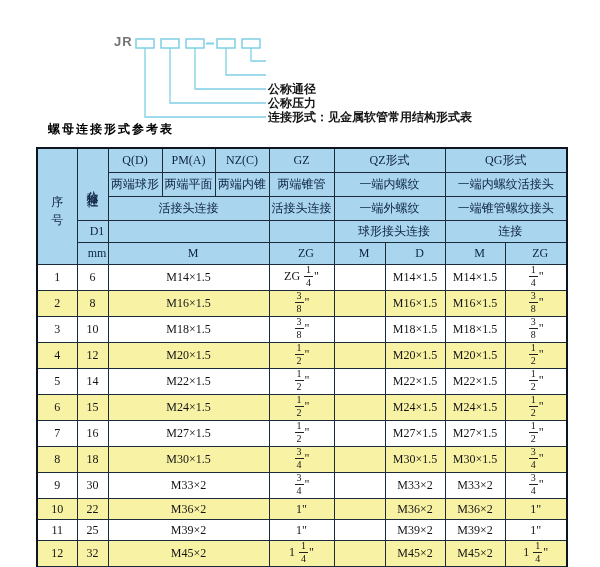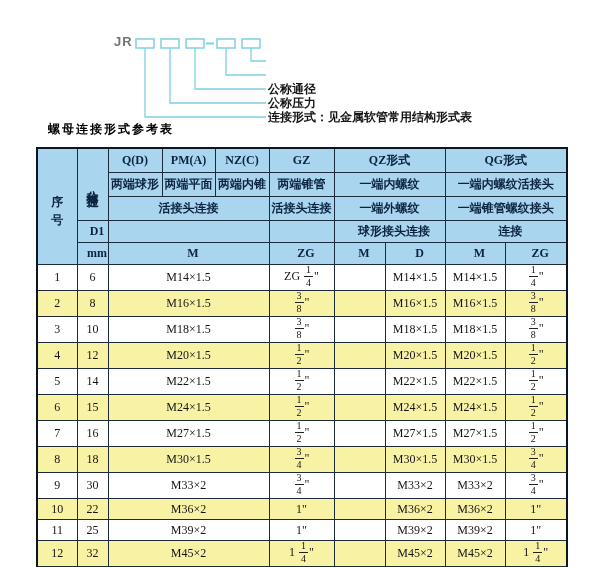--- a/index.html
+++ b/index.html
@@ -24,21 +24,21 @@
     position:absolute;left:36px;top:147px;width:530px;
     border-collapse:collapse;table-layout:fixed;
     font-family:"Liberation Serif", serif;
   }
   table.spec th, table.spec td{
     border:1px solid #1c2b3a;text-align:center;vertical-align:middle;
     padding:0;overflow:hidden;
   }
   table.spec{border:2px solid #0d1520;}
   table.spec th{
-    background:#aad5ef;color:#0c2340;font-weight:bold;font-size:12px;height:23px;
+    background:#aad5ef;color:#0c2340;font-weight:normal;font-size:12px;height:23px;
   }
   table.spec thead tr.hr4 th, table.spec thead tr.hr5 th{height:21px;padding-left:9px;}
   table.spec td{font-size:12px;color:#141414;height:20px;background:#ffffff;}
   table.spec tr.alt td{background:#f8f3a4;}
   .v-text{writing-mode:vertical-lr;text-orientation:upright;display:inline-block;line-height:1;}
   .v-seq{letter-spacing:1.6em;}
   .v-dn{letter-spacing:0.15em;}
   
   .frac{display:inline-block;vertical-align:middle;text-align:center;line-height:1;font-size:10px;margin:0 1px 2px;}
   .frac .fn{display:block;border-bottom:1px solid #222;padding:0 2px 1px;}

